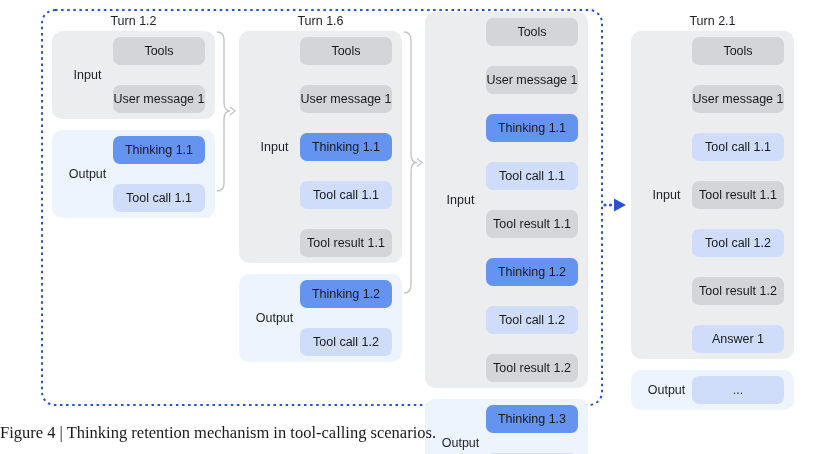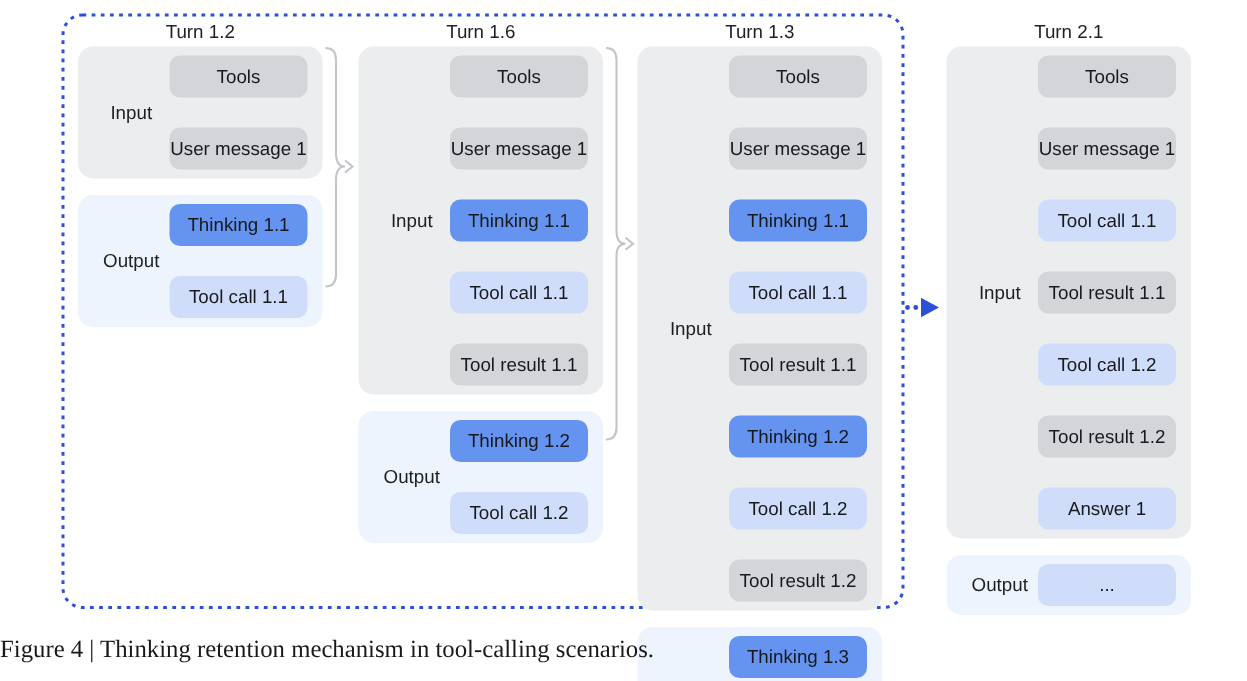--- a/index.html
+++ b/index.html
@@ -105,21 +105,20 @@
     <div class="panel output">
       <div class="panel-label">Output</div>
       <div class="boxes">
           <div class="box blue">Thinking 1.2</div>
           <div class="box lightblue">Tool call 1.2</div>
         </div>
     </div>
   </div>
 
   <div class="turn-col t2">
-    <div class="turn-title">Turn 1.3</div>
     <div class="panel input">
       <div class="panel-label">Input</div>
       <div class="boxes">
           <div class="box gray">Tools</div>
           <div class="box gray">User message 1</div>
           <div class="box blue">Thinking 1.1</div>
           <div class="box lightblue">Tool call 1.1</div>
           <div class="box gray">Tool result 1.1</div>
           <div class="box blue">Thinking 1.2</div>
           <div class="box lightblue">Tool call 1.2</div>

